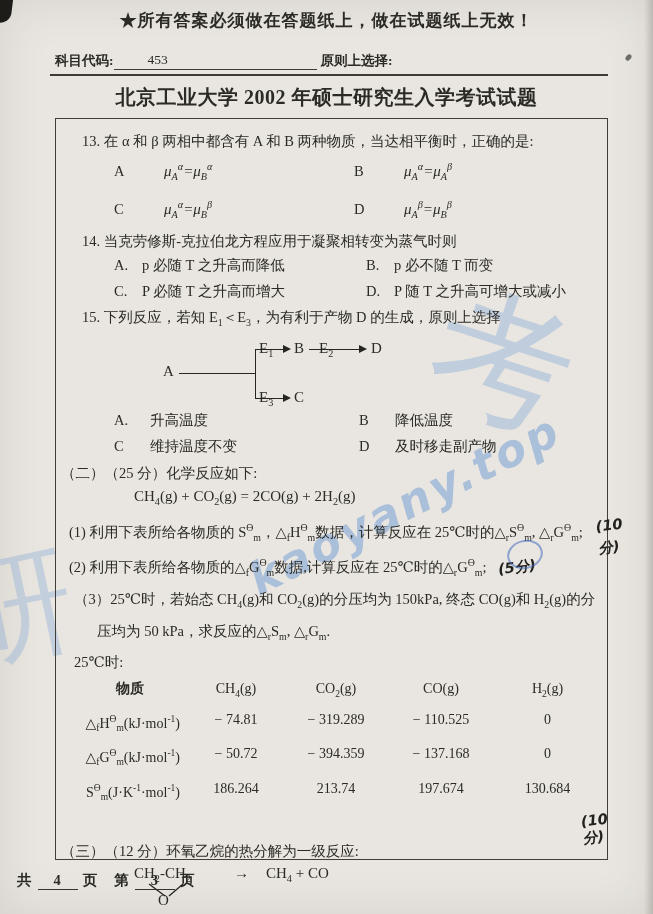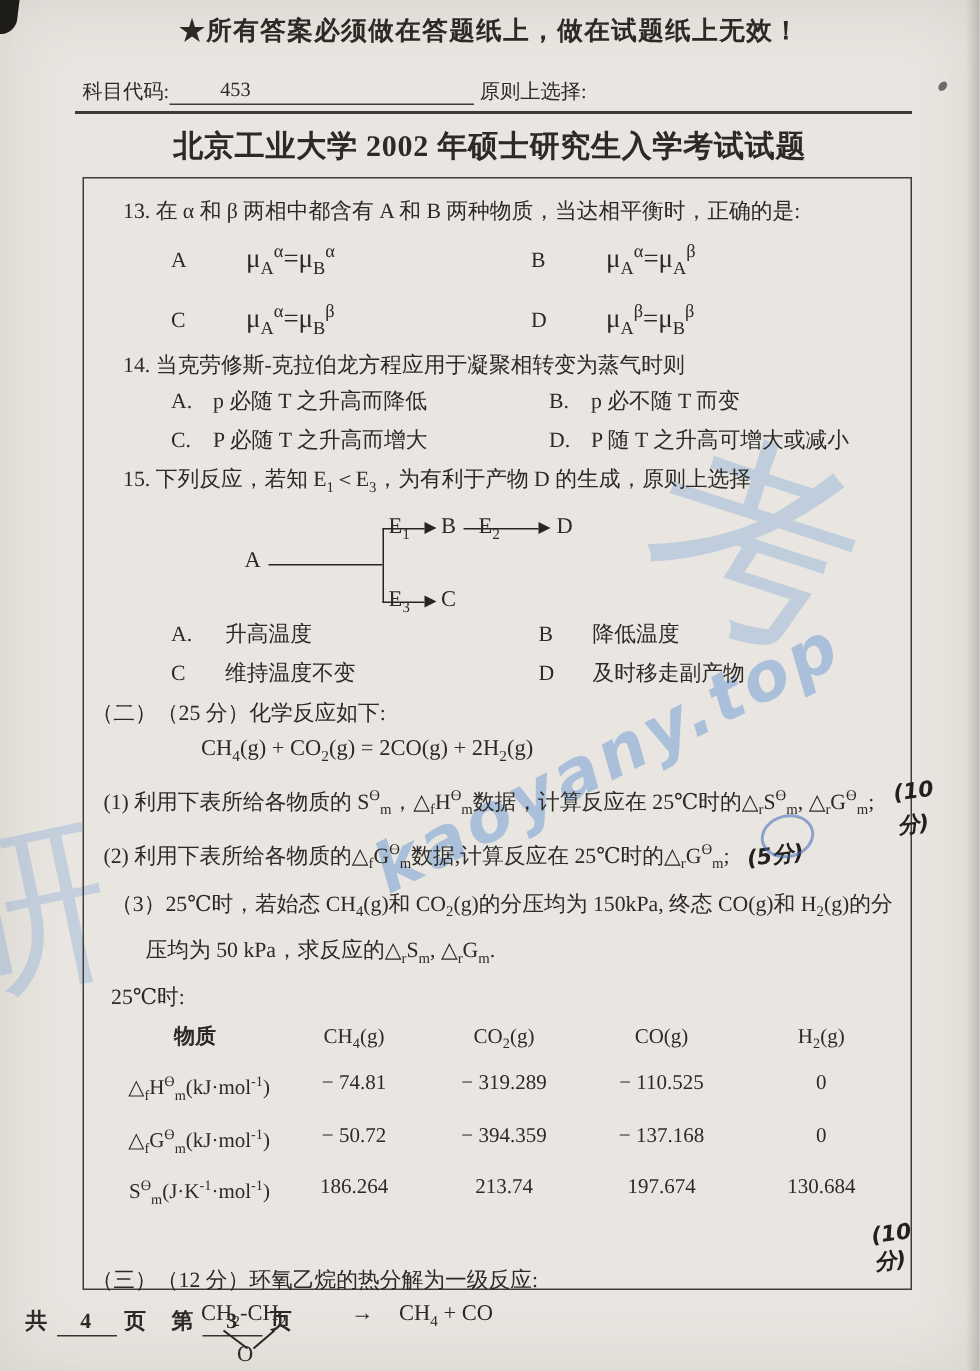--- a/index.html
+++ b/index.html
@@ -16,41 +16,41 @@
   
   .wm{position:absolute;pointer-events:none;font-family:"DejaVu Sans",sans-serif;}
   .wm-glyph1{left:432px;top:268px;font-size:140px;color:rgba(125,165,215,.38);transform:rotate(18deg);}
   .wm-glyph2{left:-46px;top:528px;font-size:120px;color:rgba(125,165,215,.34);transform:rotate(-12deg);}
   .wm-script{left:252px;top:556px;font-size:45px;font-style:italic;letter-spacing:3px;
         color:rgba(118,158,212,.55);transform:rotate(-27deg);transform-origin:left center;font-weight:600;}
 
   
   .header-note{padding-top:9px;text-align:center;font-size:17px;font-weight:bold;letter-spacing:1px;}
   .subject-row{display:flex;align-items:flex-end;margin:20px 0 0 55px;font-size:13.5px;}
-  .subject-row .lbl{font-weight:normal;white-space:nowrap;}
+  .subject-row .lbl{font-weight:bold;white-space:nowrap;}
   .uval{border-bottom:1.6px solid #3c3b35;text-align:left;height:18px;}
   .uval.code{width:203px;padding-left:34px;box-sizing:border-box;margin-right:4px;}
   .uval.name{width:158px;text-align:center;box-sizing:border-box;}
   .rule{height:2px;background:#3c3b35;margin:4px 0 0 50px;width:558px;}
   .page-title{margin-top:8px;text-align:center;font-size:20px;font-weight:bold;letter-spacing:.5px;}
 
   
   .main-box{position:relative;margin:7px 0 0 55px;width:553px;height:742px;border:1.7px solid #403e38;
         box-sizing:border-box;padding-top:7px;font-size:14.5px;overflow:visible;}
   .line{line-height:22px;}
   .stem{margin:4px 0 0 26px;}
   .opts{display:grid;margin-left:58px;}
   .opt{display:flex;align-items:baseline;}
   .cols13{grid-template-columns:240px 1fr;}
   .cols14{grid-template-columns:252px 1fr;}
   .cols15{grid-template-columns:245px 1fr;}
   .opt .letter13{flex:0 0 50px;}
   .opt .letter14{flex:0 0 28px;}
   .opt .letter15{flex:0 0 36px;}
-  .formula{font-size:18px;}
+  .formula{font-size:15px;font-style:italic;}
   sub{font-size:.68em;}  sup{font-size:.68em;}
 
   
   .diagram{position:relative;height:70px;margin:3px 0 0 93px;font-size:15px;}
   .dline{position:absolute;background:#26251f;height:1.3px;}
   .vline{position:absolute;background:#26251f;width:1.3px;}
   .dlabel{position:absolute;line-height:16px;font-family:Liberation Serif, serif;}
   .ahead{position:absolute;width:0;height:0;border-left:8px solid #26251f;
         border-top:4px solid transparent;border-bottom:4px solid transparent;}
 

